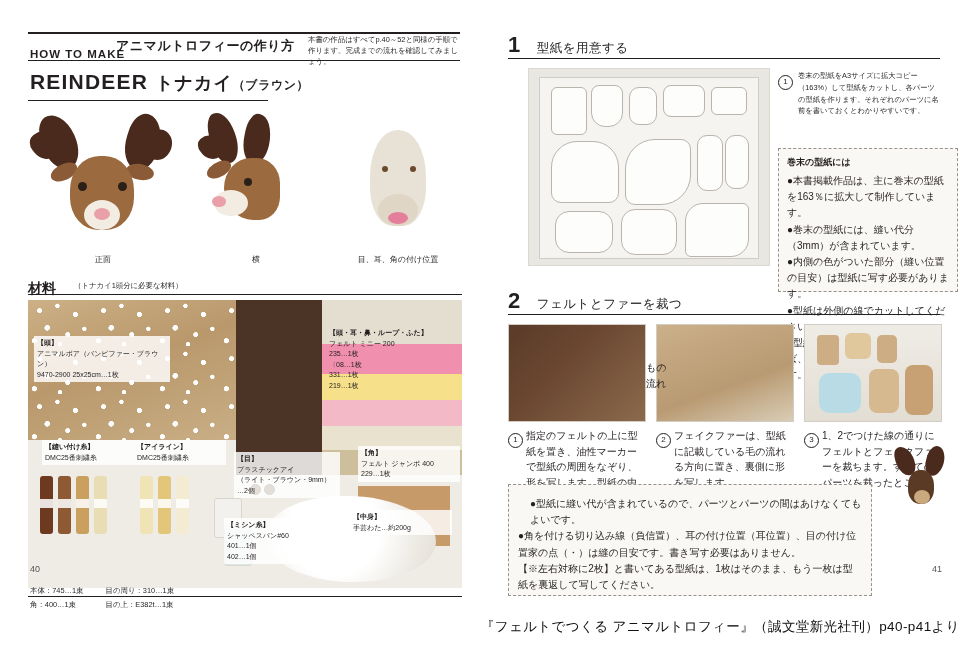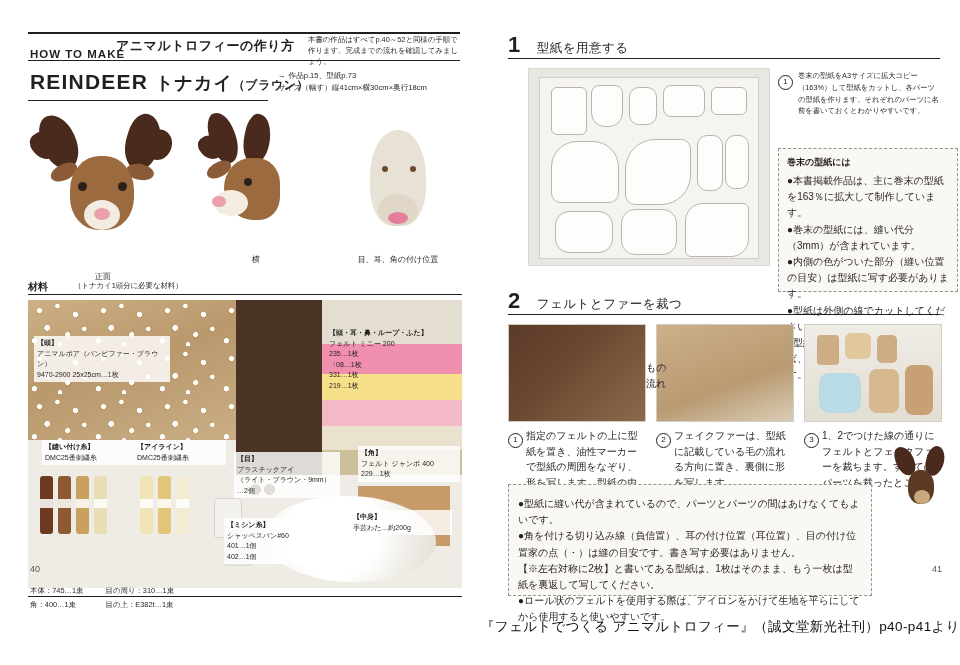--- a/index.html
+++ b/index.html
@@ -34,21 +34,21 @@
 
   
   .deerbox{position:relative;width:100%;height:100%;}
   .antler{position:absolute;background:#4a2a1c;border-radius:40% 60% 45% 55%;}
   .head-front{position:absolute;background:#9c6a3f;border-radius:46% 46% 44% 44%;}
   .snout{position:absolute;background:#f2ece2;border-radius:50%;}
   .nose{position:absolute;background:#e9a0a8;border-radius:50%;}
   .eye{position:absolute;background:#2b2018;border-radius:50%;}
   .ear{position:absolute;background:#8a5b36;border-radius:60% 40% 60% 40%;}
 
-  .materials-label{position:absolute;left:18px;top:272px;font-size:10px;font-weight:bold;}
+  .materials-label{position:absolute;left:18px;top:272px;font-size:14px;font-weight:bold;}
   .materials-sub{position:absolute;left:64px;top:273px;font-size:7.4px;}
   .mat-rule{position:absolute;left:18px;top:286px;width:434px;border-top:1px solid #231f20;}
 
   
   .matboard{position:absolute;left:18px;top:292px;width:434px;height:288px;background:#efece6;overflow:hidden;}
   .fur-swatch{position:absolute;left:0;top:0;width:208px;height:140px;background:
      radial-gradient(circle at 18% 22%, #fff 2.2px, transparent 2.6px),
      radial-gradient(circle at 46% 12%, #fff 2px, transparent 2.4px),
      radial-gradient(circle at 74% 30%, #fff 2.4px, transparent 2.8px),
      radial-gradient(circle at 30% 58%, #fff 2.6px, transparent 3px),
@@ -119,42 +119,38 @@
     <div class="hdr-rule2"></div>
     <div class="how-to">HOW TO MAKE</div>
     <div class="how-title">アニマルトロフィーの作り方</div>
     <div class="hdr-note">本書の作品はすべてp.40～52と同様の手順で作ります。完成までの流れを確認してみましょう。</div>
 
     <div class="big-title">
       <span>REINDEER</span>
       <span class="jp">トナカイ</span><span class="paren">（ブラウン）</span>
     </div>
     <div class="title-rule"></div>
-    <div class="title-meta">
-      <div><span class="arrow">→</span><span>作品p.15、型紙p.73</span></div>
-      <div>サイズ（幅す）縦41cm×横30cm×奥行18cm</div>
-    </div>
 
     <div class="photo-row">
 
       <div class="ph" style="left:0;width:150px;">
         <div class="deerbox">
           <div class="antler" style="left:14px;top:6px;width:34px;height:56px;transform:rotate(-18deg);"></div>
           <div class="antler" style="left:4px;top:22px;width:26px;height:30px;transform:rotate(-40deg);"></div>
           <div class="antler" style="left:98px;top:6px;width:34px;height:56px;transform:rotate(18deg);"></div>
           <div class="antler" style="left:118px;top:22px;width:26px;height:30px;transform:rotate(40deg);"></div>
           <div class="ear" style="left:22px;top:56px;width:28px;height:16px;transform:rotate(-18deg);"></div>
           <div class="ear" style="left:98px;top:56px;width:28px;height:16px;transform:rotate(18deg);"></div>
           <div class="head-front" style="left:42px;top:48px;width:64px;height:74px;"></div>
           <div class="snout" style="left:56px;top:92px;width:36px;height:30px;"></div>
           <div class="nose" style="left:66px;top:100px;width:16px;height:12px;"></div>
           <div class="eye" style="left:50px;top:74px;width:9px;height:9px;"></div>
           <div class="eye" style="left:90px;top:74px;width:9px;height:9px;"></div>
         </div>
-        <div class="cap" style="left:0;width:150px;margin-top:17px;">正面</div>
+        <div class="cap" style="left:0;width:150px;">正面</div>
       </div>
 
       <div class="ph" style="left:158px;width:140px;">
         <div class="deerbox">
           <div class="antler" style="left:24px;top:4px;width:26px;height:52px;transform:rotate(-14deg);"></div>
           <div class="antler" style="left:58px;top:6px;width:26px;height:50px;transform:rotate(12deg);"></div>
           <div class="antler" style="left:14px;top:26px;width:22px;height:26px;transform:rotate(-42deg);"></div>
           <div class="ear" style="left:20px;top:54px;width:26px;height:15px;transform:rotate(-20deg);"></div>
           <div class="head-front" style="left:38px;top:50px;width:56px;height:62px;border-radius:52% 44% 40% 56%;"></div>
           <div class="snout" style="left:28px;top:82px;width:34px;height:26px;"></div>
@@ -329,24 +325,23 @@
     <div class="capn" style="position:absolute;left:146px;top:352px;width:26px;">もの流れ</div>
 
     <div class="deer-small">
       <div class="antler" style="left:4px;top:0;width:18px;height:30px;transform:rotate(-20deg);"></div>
       <div class="antler" style="left:34px;top:0;width:18px;height:30px;transform:rotate(20deg);"></div>
       <div class="head-front" style="left:16px;top:24px;width:26px;height:34px;background:#5b3a25;"></div>
       <div class="snout" style="left:22px;top:44px;width:16px;height:14px;background:#caa97e;"></div>
     </div>
 
     <div class="sidebox" style="left:8px;top:476px;width:344px;height:96px;padding:7px 9px;">
-      <div class="sidebox-txt" style="margin-top:4px;">●型紙に縫い代が含まれているので、パーツとパーツの間はあけなくてもよいです。</div>
+      <div class="sidebox-txt" style="margin-top:4px;margin-left:12px;">●型紙に縫い代が含まれているので、パーツとパーツの間はあけなくてもよいです。</div>
       <div class="sidebox-txt">●角を付ける切り込み線（負信置）、耳の付け位置（耳位置）、目の付け位置家の点（・）は縫の目安です。書き写す必要はありません。</div>
       <div class="sidebox-txt">【※左右対称に2枚】と書いてある型紙は、1枚はそのまま、もう一枚は型紙を裏返して写してください。</div>
-      <div class="sidebox-txt">●ロール状のフェルトを使用する際は、アイロンをかけて生地を平らにしてから使用すると使いやすいです。</div>
     </div>
 
     <div class="pgnum-r">41</div>
   </div>
 
  </div>
 
  <div class="footer">『フェルトでつくる アニマルトロフィー』（誠文堂新光社刊）p40-p41より</div>
 </div>
 

